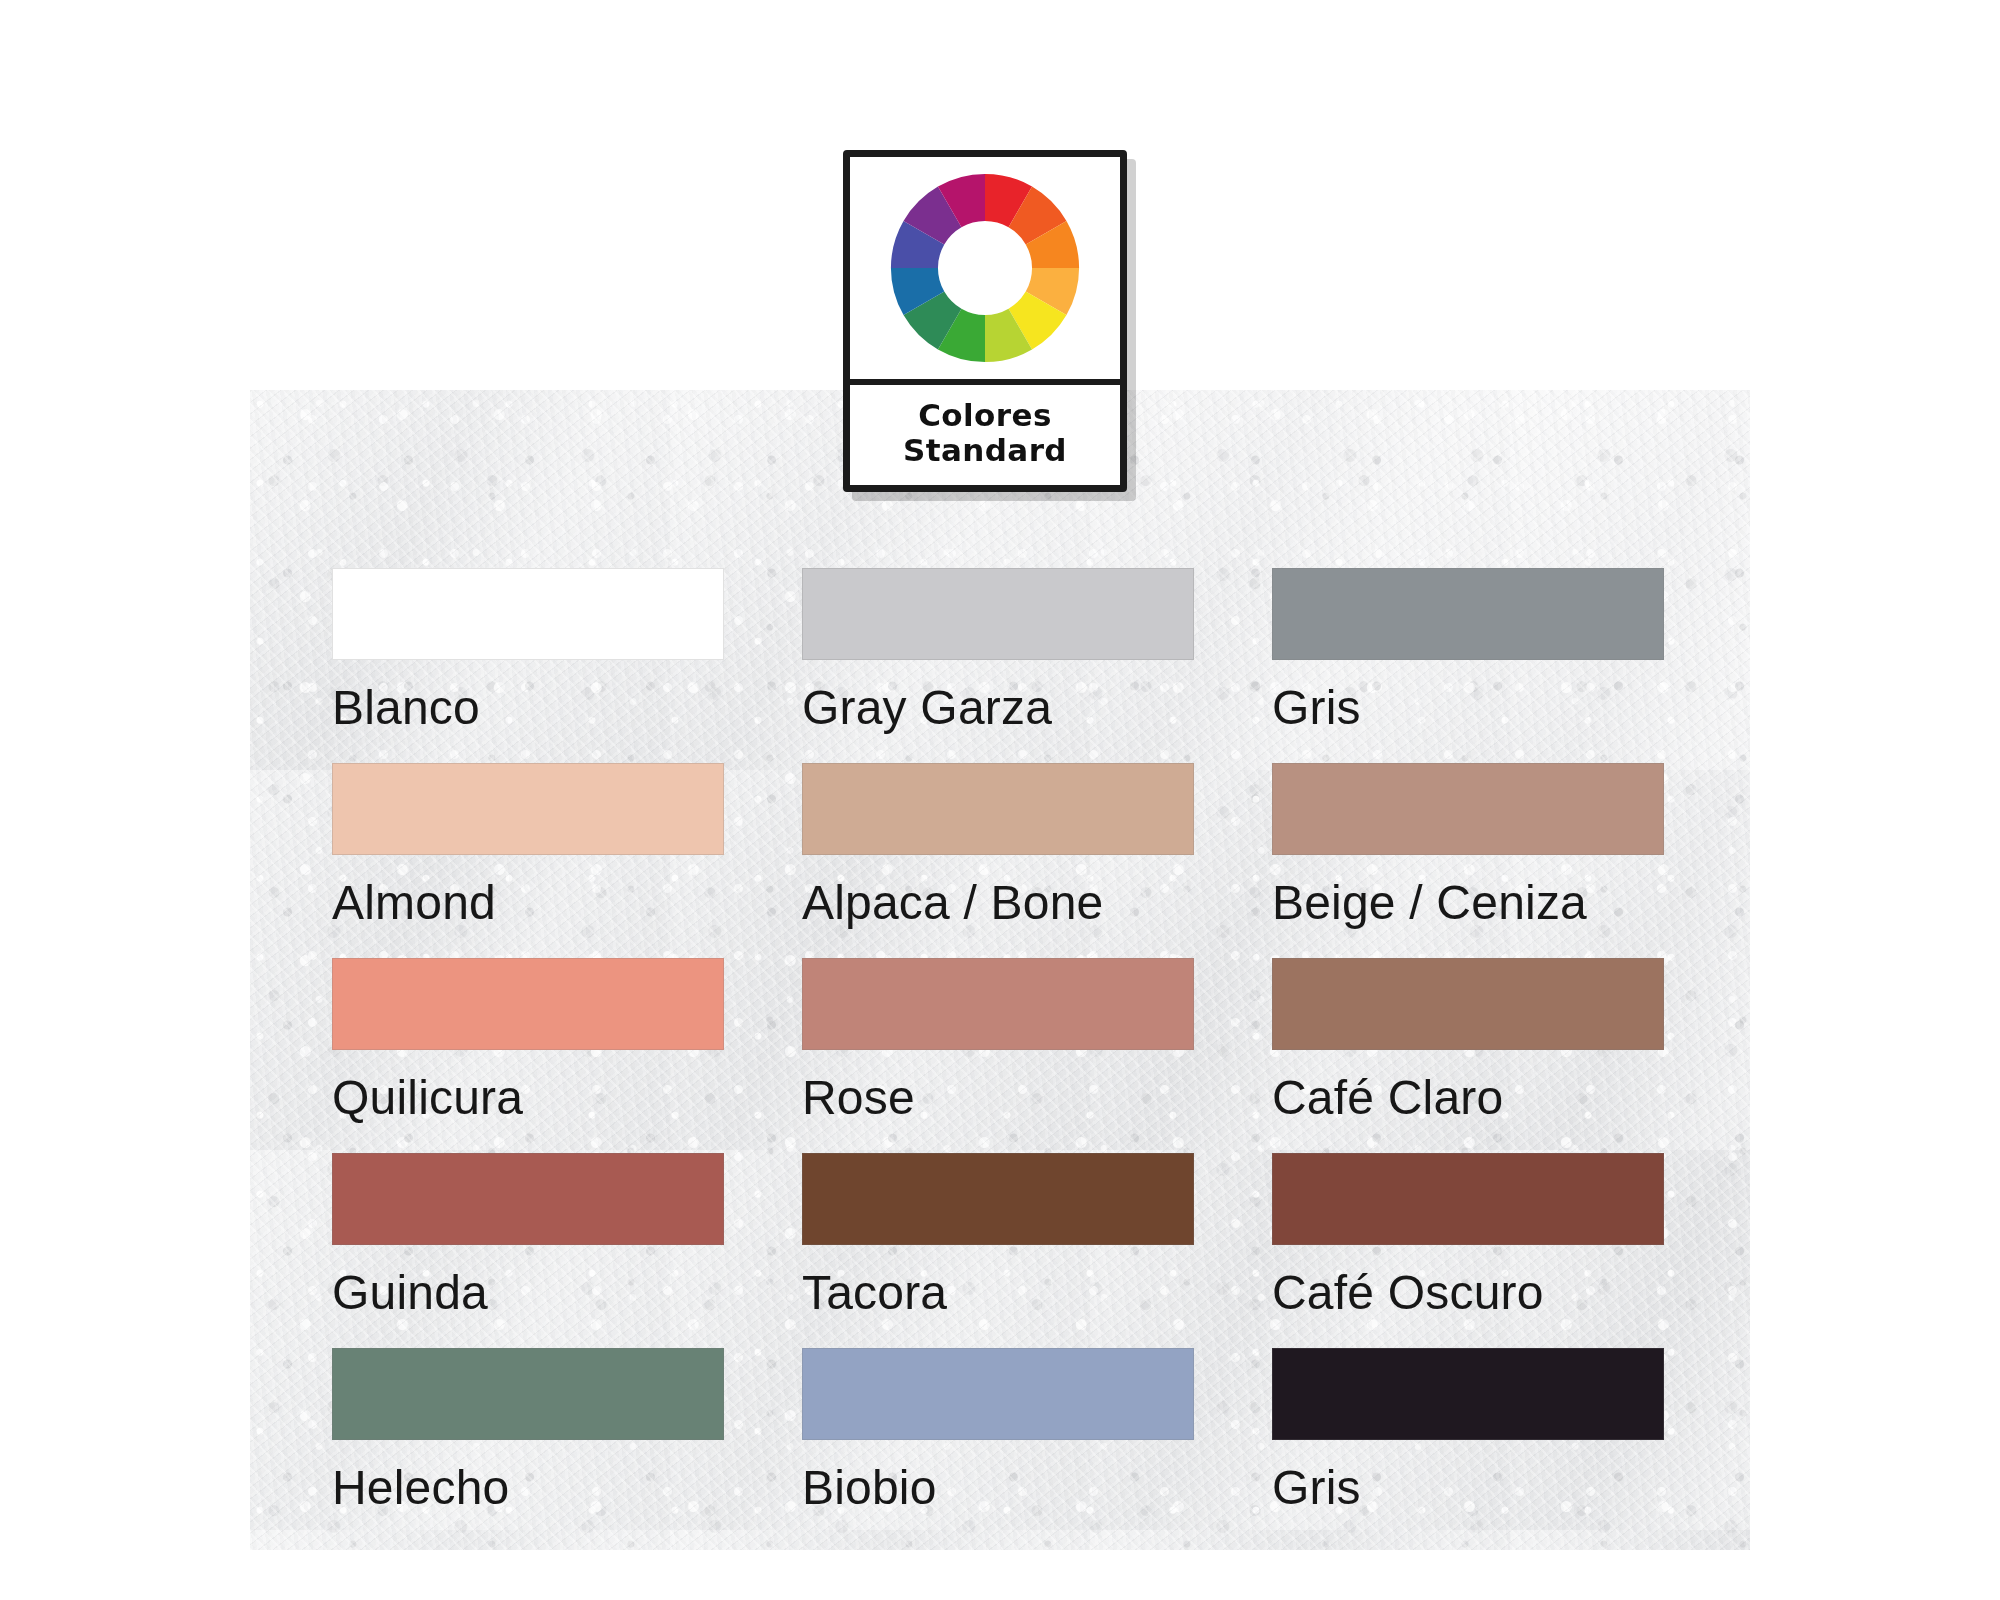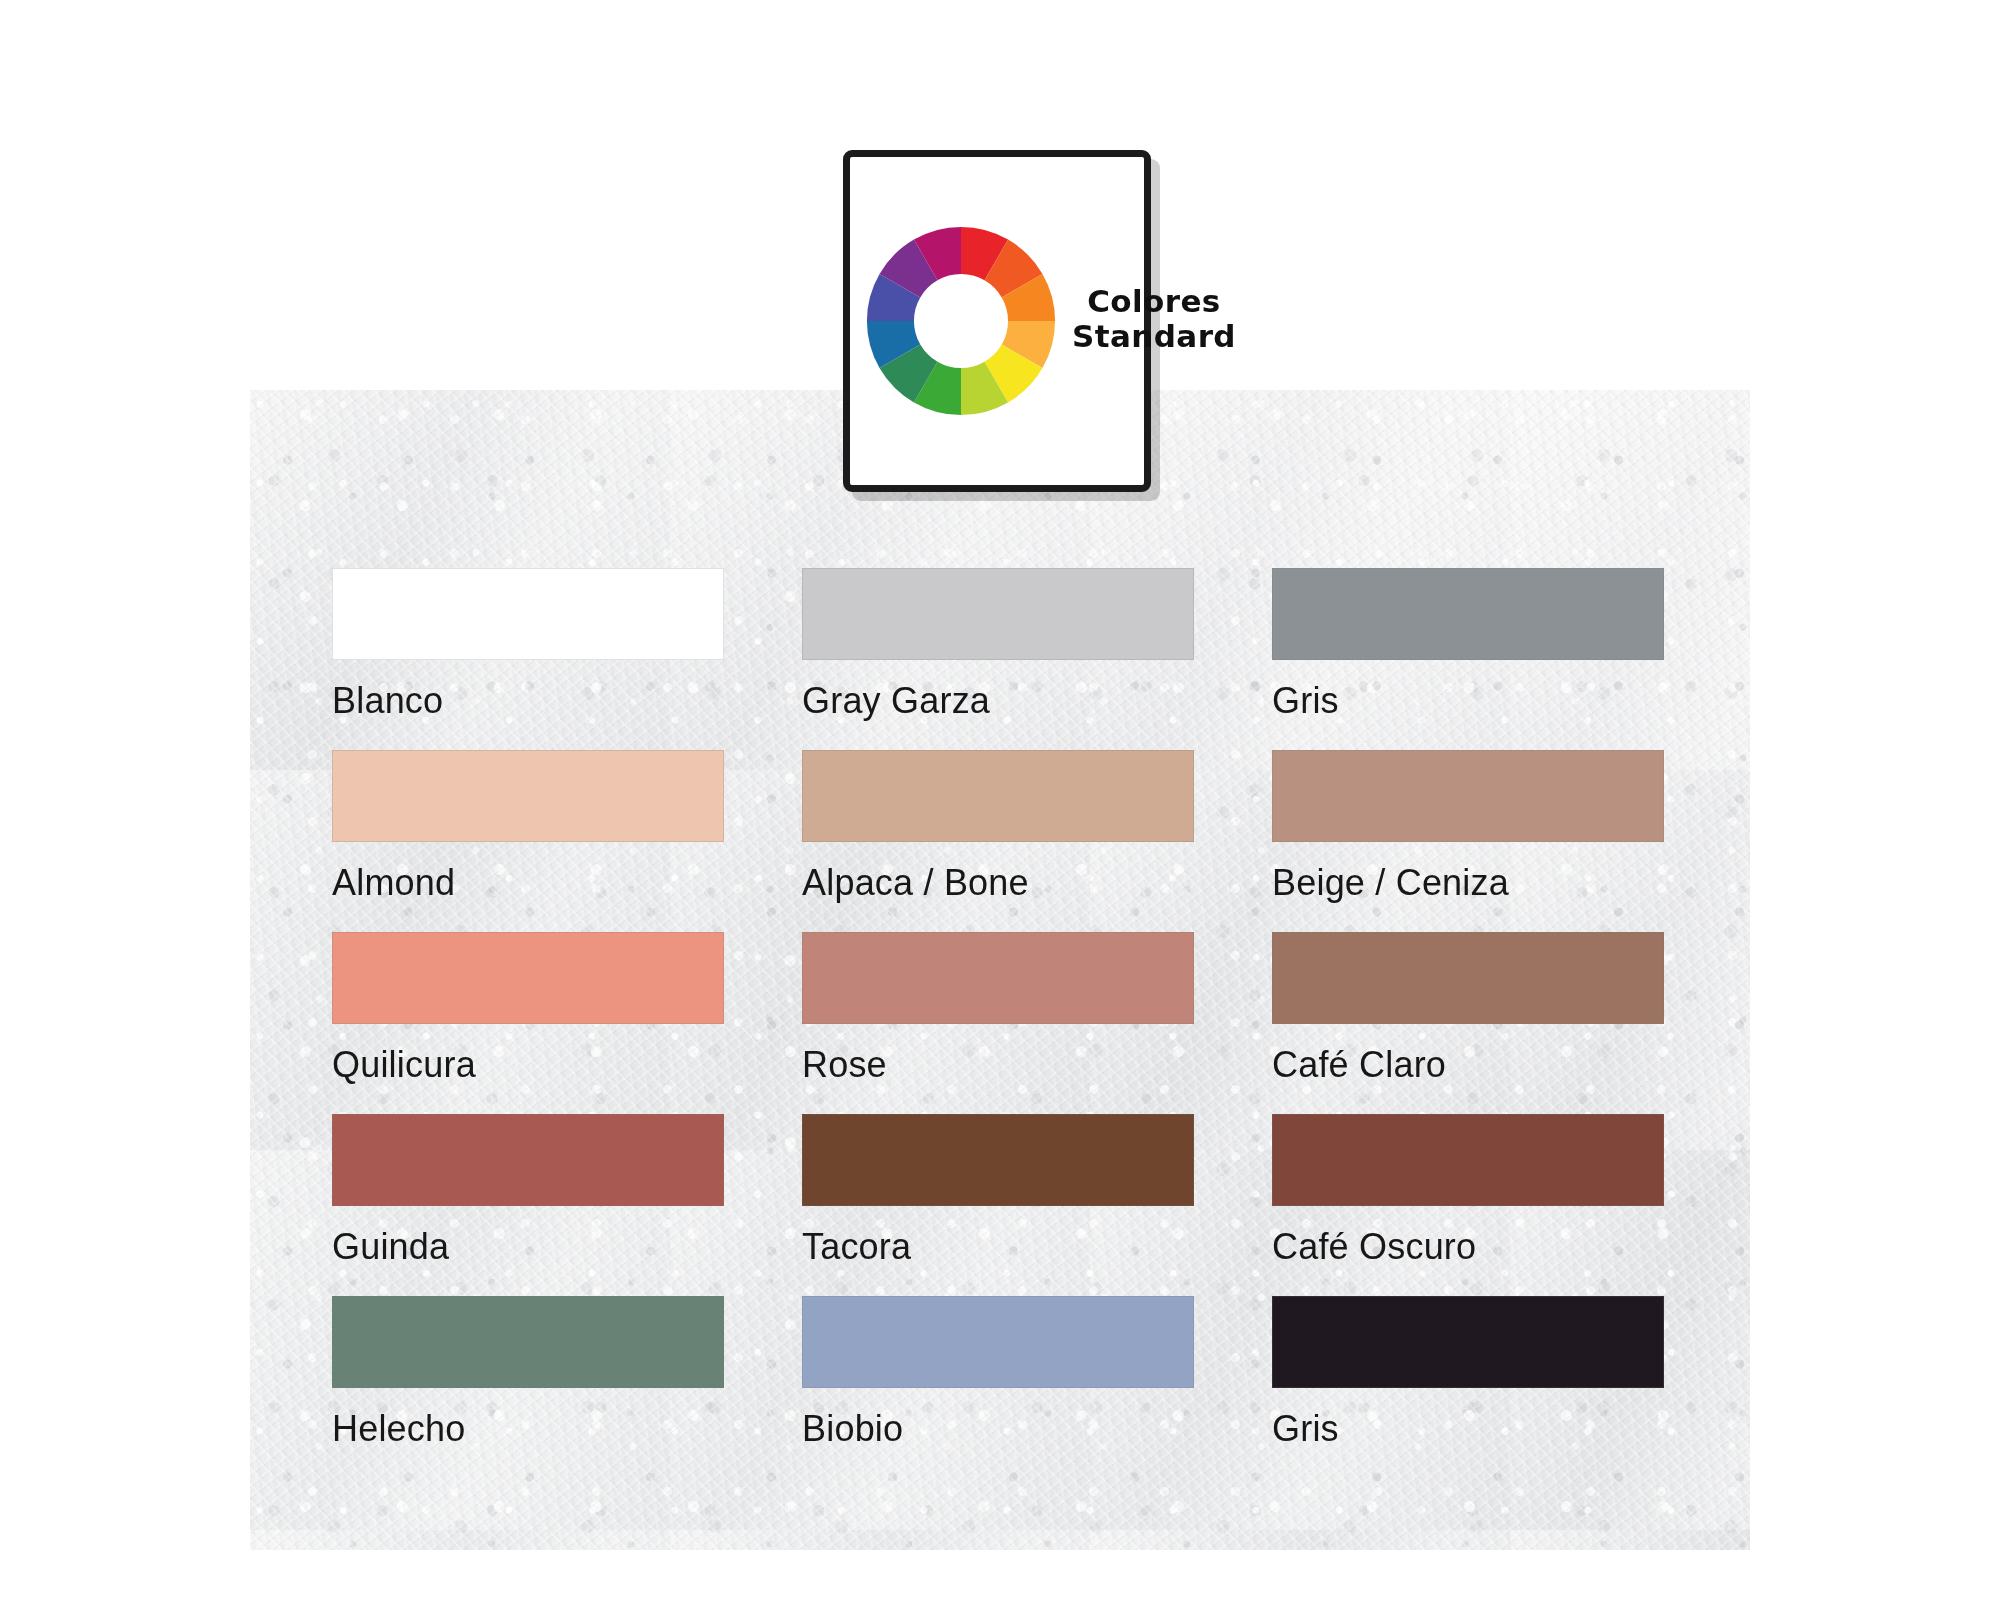--- a/index.html
+++ b/index.html
@@ -43,27 +43,27 @@
       repeating-linear-gradient(-38deg, rgba(188,190,194,.16) 0 1px, rgba(255,255,255,.22) 1px 4px, rgba(255,255,255,0) 4px 9px),
       repeating-linear-gradient(83deg, rgba(255,255,255,.18) 0 3px, rgba(198,200,204,.09) 3px 7px, rgba(255,255,255,0) 7px 14px);
     opacity: .9;
     pointer-events: none;
   }
 
   
   #logo-card {
     position: absolute;
     left: 843px; top: 150px;
-    width: 308px; height: 342px;
+    width: 284px; height: 342px;
     background: #ffffff;
     border: 7px solid #1b1b1b;
-    border-radius: 9px;
+    border-radius: 4px;
     box-shadow: 9px 9px 0 rgba(0,0,0,.18);
     z-index: 5;
-    display: flex; flex-direction: row;
+    display: flex; flex-direction: column;
   }
   #wheel-area { flex: 0 0 222px; display:flex; align-items:center; justify-content:center; }
   #divider { height: 6px; background:#1b1b1b; }
   #logo-text {
     flex: 1;
     display: flex; flex-direction: column;
     align-items: center; justify-content: center;
     gap: 2px;
     padding-bottom: 4px;
   }
@@ -89,21 +89,21 @@
   }
   .cell { width: 392px; }
   .swatch {
     width: 392px; height: 92px;
     border: 1px solid rgba(120,120,120,.22);
   }
   .label {
     margin-top: 20px;
     font-family: "Liberation Sans", sans-serif;
     font-weight: 300;
-    font-size: 36px;
+    font-size: 48px;
     letter-spacing: .2px;
     color: #171717;
     white-space: nowrap;
   }
 </style>
 </head>
 <body>
 
 <div id="stage">
 

